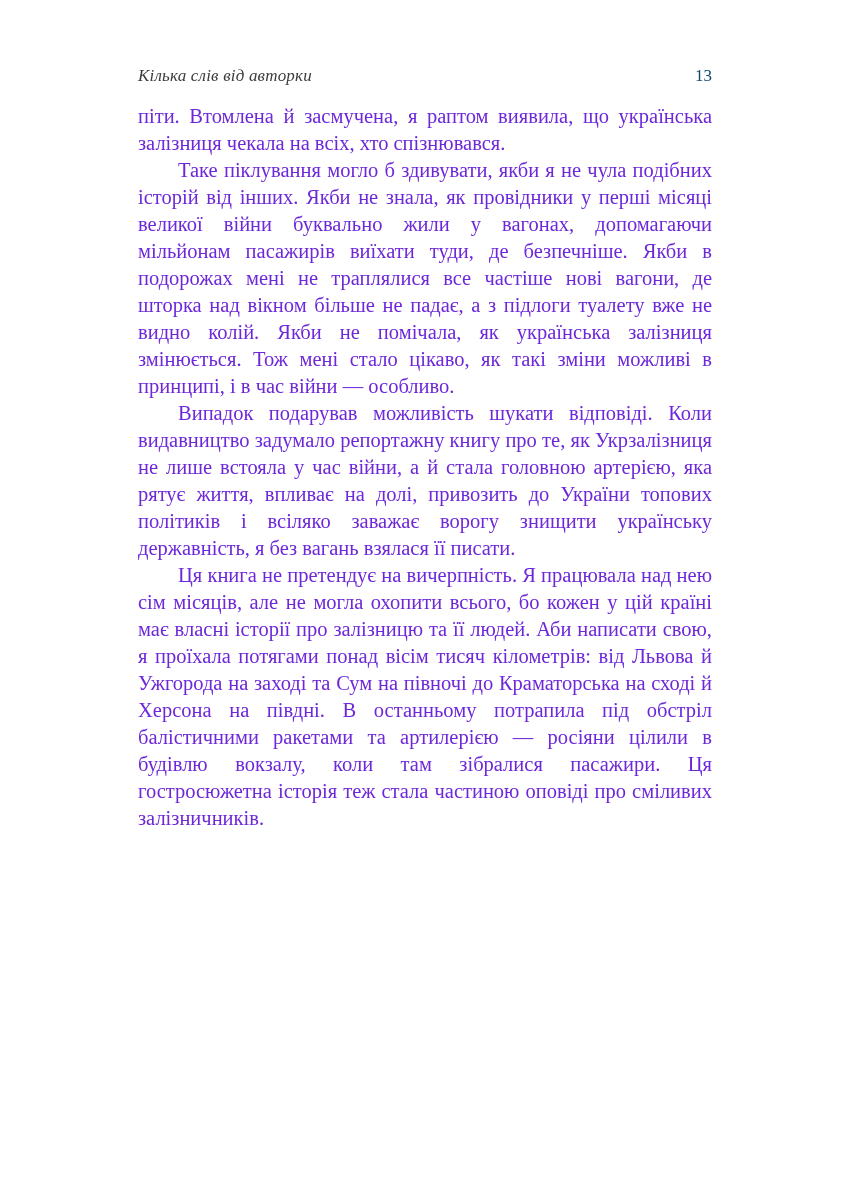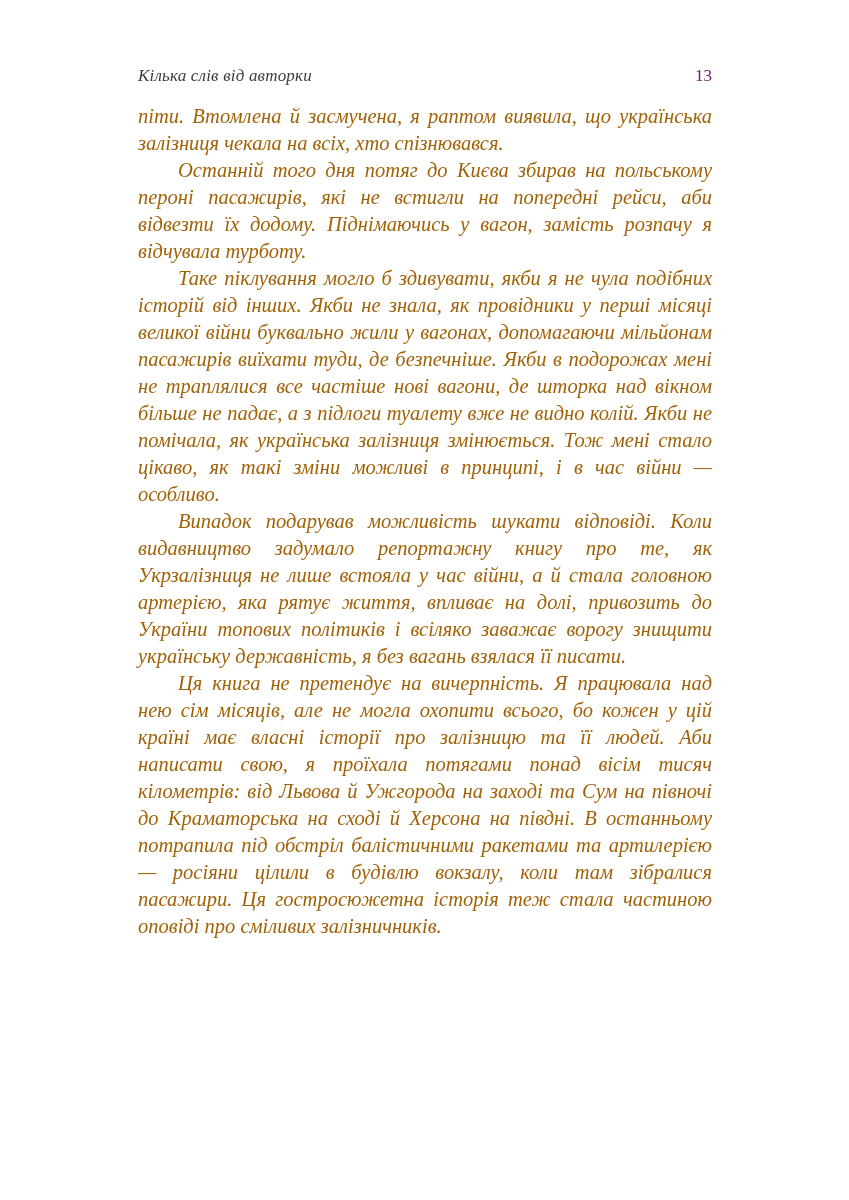--- a/index.html
+++ b/index.html
@@ -26,51 +26,49 @@
     color: #3c3c3c;
     font-size: 17px;
     gap: 10px;
   }
   .running-title {
     font-style: italic;
     letter-spacing: 0.2px;
   }
   .page-number {
     font-style: normal;
-    color: #701a75;
+    color: #0c4a6e;
   }
   .page-body {
     position: absolute;
     top: 103px;
     left: 138px;
     width: 574px;
     font-size: 20.5px;
     line-height: 27px;
-    color: #a16207;
+    color: #6d28d9;
     text-align: justify;
     text-justify: inter-word;
-    font-style: italic;
   }
   .para {
     margin: 0;
     text-indent: 40px;
   }
   .para.no-indent {
     text-indent: 0;
   }
 </style>
 </head>
 <body>
 
 <div class="page">
   <div class="page-header">
     <span class="running-title">Кілька слів від авторки</span>
     <span class="page-number">13</span>
   </div>
 
   <div class="page-body">
     <p class="para no-indent">піти. Втомлена й засмучена, я раптом виявила, що українська залізниця чекала на всіх, хто спізнювався.</p>
-    <p class="para">Останній того дня потяг до Києва збирав на польському пероні пасажирів, які не встигли на попередні рейси, аби відвезти їх додому. Піднімаючись у вагон, замість розпачу я відчувала турботу.</p>
     <p class="para">Таке піклування могло б здивувати, якби я не чула подібних історій від інших. Якби не знала, як провідники у перші місяці великої війни буквально жили у вагонах, допомагаючи мільйонам пасажирів виїхати туди, де безпечніше. Якби в подорожах мені не траплялися все частіше нові вагони, де шторка над вікном більше не падає, а з підлоги туалету вже не видно колій. Якби не помічала, як українська залізниця змінюється. Тож мені стало цікаво, як такі зміни можливі в принципі, і в час війни — особливо.</p>
     <p class="para">Випадок подарував можливість шукати відповіді. Коли видавництво задумало репортажну книгу про те, як Укрзалізниця не лише встояла у час війни, а й стала головною артерією, яка рятує життя, впливає на долі, привозить до України топових політиків і всіляко заважає ворогу знищити українську державність, я без вагань взялася її писати.</p>
     <p class="para">Ця книга не претендує на вичерпність. Я працювала над нею сім місяців, але не могла охопити всього, бо кожен у цій країні має власні історії про залізницю та її людей. Аби написати свою, я проїхала потягами понад вісім тисяч кілометрів: від Львова й Ужгорода на заході та Сум на півночі до Краматорська на сході й Херсона на півдні. В останньому потрапила під обстріл балістичними ракетами та артилерією — росіяни цілили в будівлю вокзалу, коли там зібралися пасажири. Ця гостросюжетна історія теж стала частиною оповіді про сміливих залізничників.</p>
   </div>
 </div>
 
 </body></html>

